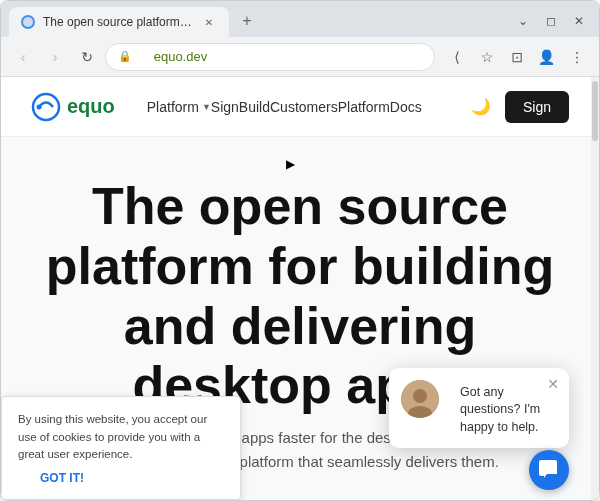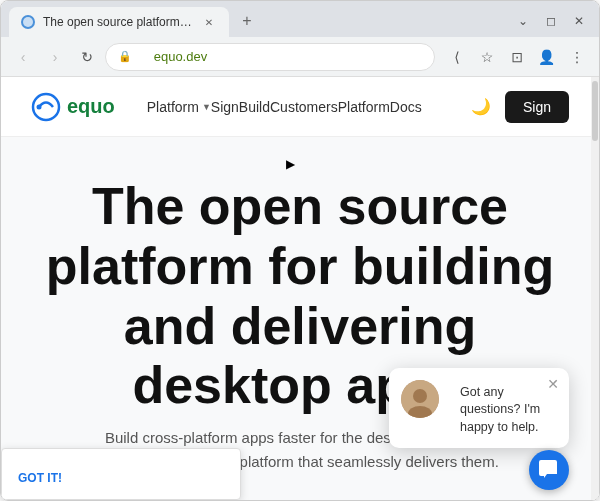--- a/index.html
+++ b/index.html
@@ -335,20 +335,21 @@
       line-height: 1.5;
     }
 
     .cookie-accept {
       color: #1a73e8;
       font-size: 12px;
       font-weight: 600;
       cursor: pointer;
       margin-top: 8px;
       display: block;
+      margin-left: 22px;
     }
 
     
     .chat-popup {
       position: absolute;
       bottom: 52px;
       right: 30px;
       background: #fff;
       border-radius: 10px;
       box-shadow: 0 4px 20px rgba(0,0,0,0.2);
@@ -494,20 +495,21 @@
       <div class="cursor-icon">▶</div>
       <h1 class="hero-title">The open source platform for building and delivering desktop apps</h1>
       <p class="hero-subtitle">Build cross-platform apps faster for the desktop and for the web with a full-stack platform that seamlessly delivers them.</p>
     </div>
 
     <div class="scrollbar">
       <div class="scrollbar-thumb"></div>
     </div>
 
     <div class="cookie-banner">
+      <p class="cookie-text">By using this website, you accept our use of cookies to provide you with a great user experience.</p>
       <span class="cookie-accept">GOT IT!</span>
     </div>
 
     <div class="chat-popup">
       <span class="chat-close">✕</span>
       <div class="chat-popup-header">
         <div class="chat-avatar">
           <svg width="38" height="38" viewBox="0 0 38 38">
             <circle cx="19" cy="19" r="19" fill="#c8a882"></circle>
             <circle cx="19" cy="16" r="7" fill="#a07850"></circle>

